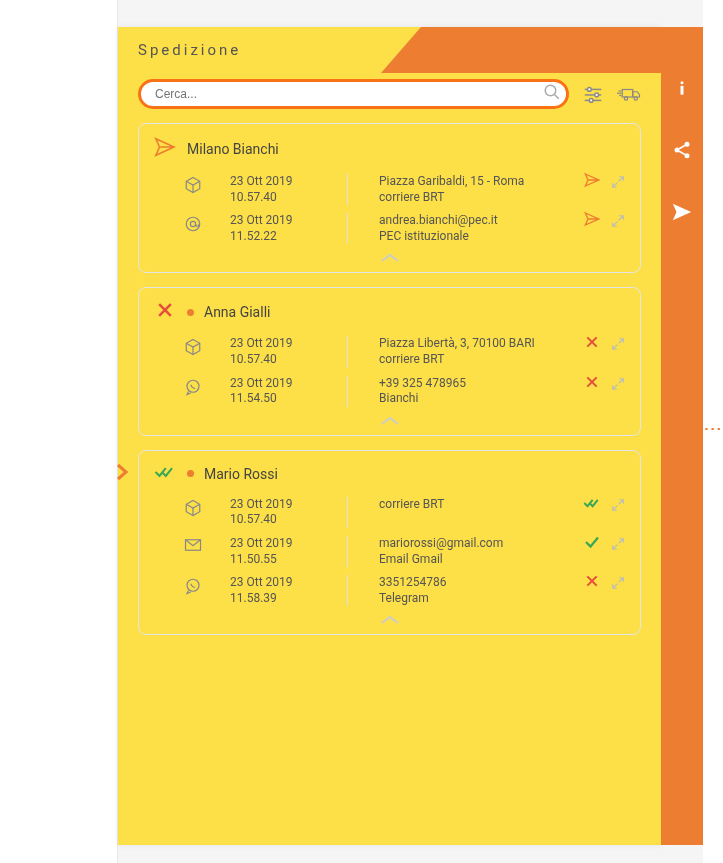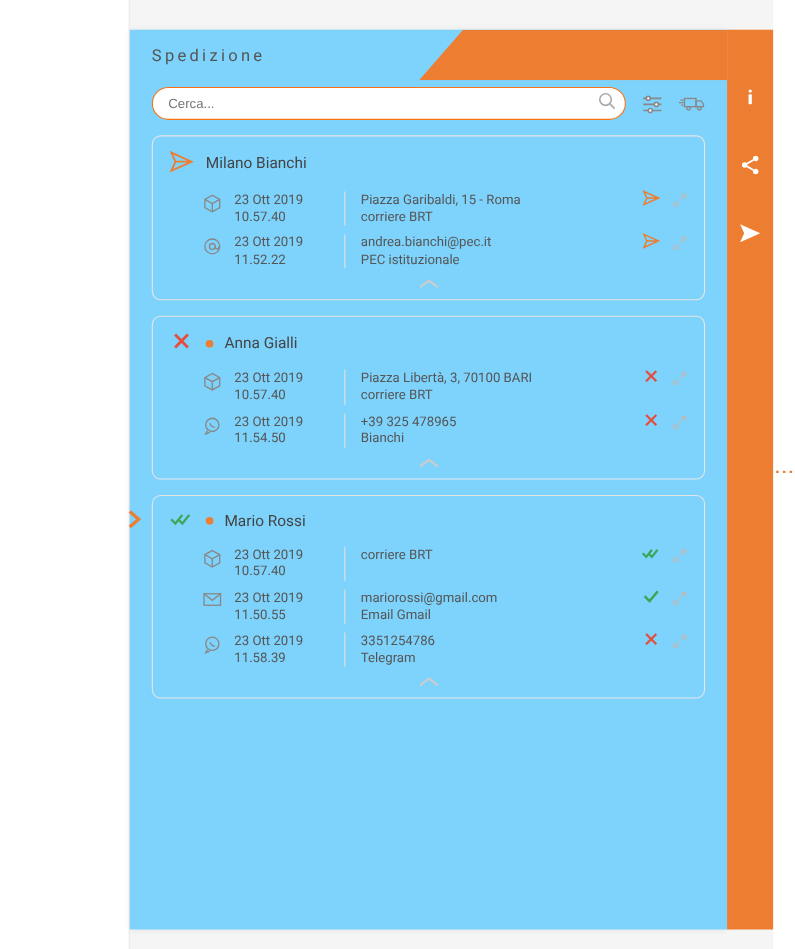--- a/index.html
+++ b/index.html
@@ -59,21 +59,21 @@
     align-items: center;
     justify-content: center;
     cursor: pointer;
   }
   .panel {
     position: absolute;
     left: 118px;
     right: 62px;
     top: 27px;
     bottom: 18px;
-    background: #7dd3fc;
+    background: #fde047;
     box-shadow: 0 0 6px rgba(0,0,0,0.08);
   }
   .header {
     position: relative;
     height: 46px;
     display: flex;
     align-items: center;
     padding-left: 20px;
   }
   .header .title {
@@ -95,21 +95,21 @@
     padding: 6px 20px 14px 20px;
     gap: 12px;
   }
   .search-wrap {
     flex: 1;
     position: relative;
   }
   .search-wrap input {
     width: 100%;
     height: 30px;
-    border: 1px solid #f97316;
+    border: 3px solid #f97316;
     border-radius: 15px;
     padding: 0 36px 0 14px;
     font-size: 12px;
     color: #888;
     outline: none;
   }
   .search-wrap .search-btn {
     position: absolute;
     right: 8px;
     top: 50%;
@@ -166,21 +166,21 @@
     color: #ed7d31;
   }
   .rows {
     display: flex;
     flex-direction: column;
   }
   .row {
     display: flex;
     align-items: flex-start;
     padding: 4px 0;
-    gap: 10px;
+    gap: 27px;
   }
   .row .type-icon {
     width: 50px;
     display: flex;
     justify-content: center;
     color: #888;
     padding-top: 2px;
     padding-left: 30px;
   }
   .row .ts {

